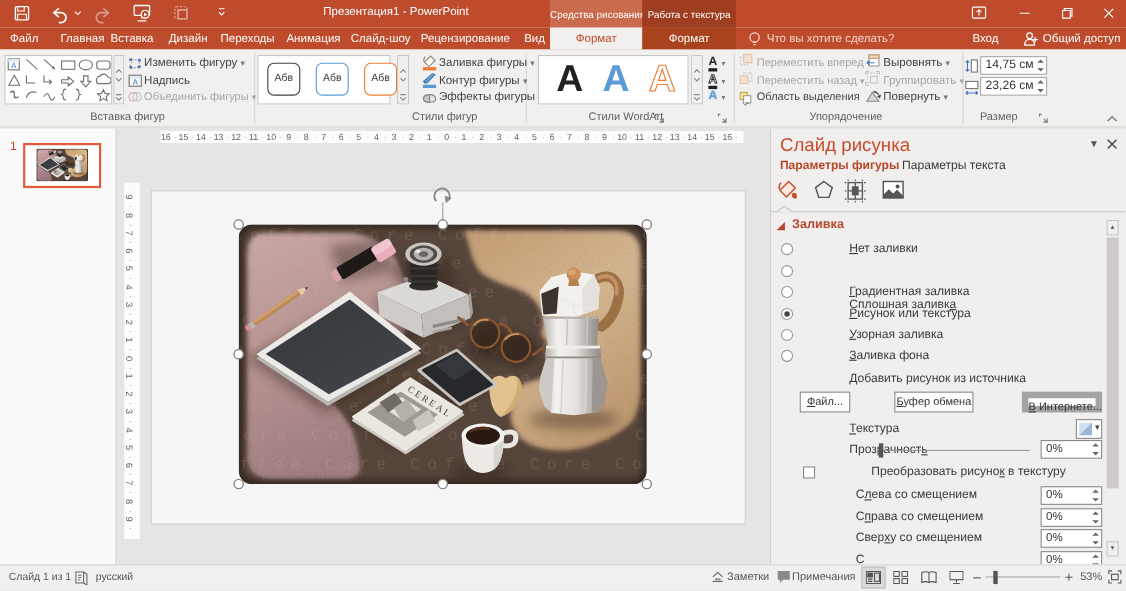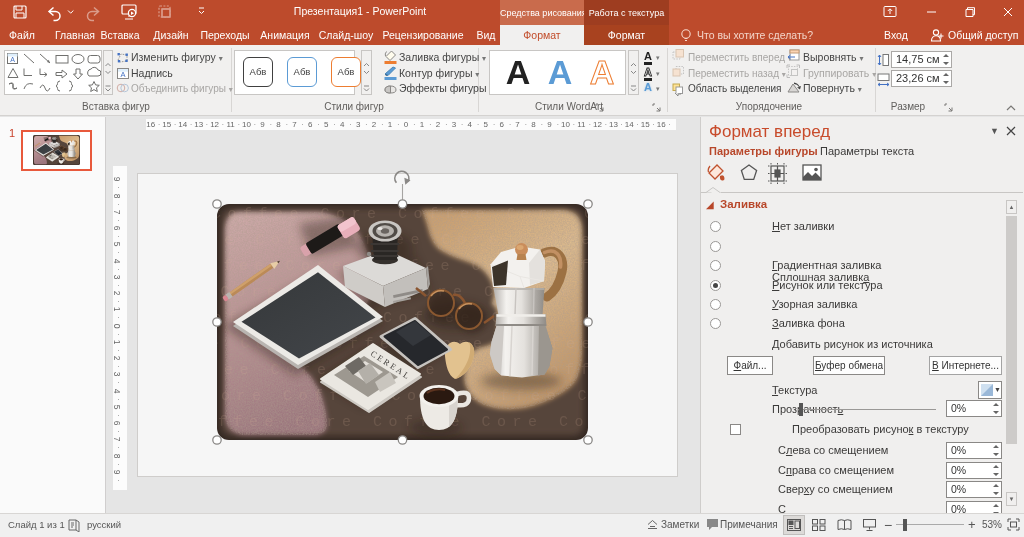--- a/index.html
+++ b/index.html
@@ -89,21 +89,21 @@
       <path d="M11 5.5 v5 M8.5 8 h5"></path>
     </g>
   </svg>
 <div class="abs wtext" style="left:948px;top:25px;font-size:10.5px;line-height:20px;white-space:nowrap;">Общий доступ</div>
 <div id="ribbon" class="abs"></div>
 <div class="abs" style="left:231px;top:48px;width:1px;height:64px;background:#d8d6d4;"></div>
 <div class="abs" style="left:478px;top:48px;width:1px;height:64px;background:#d8d6d4;"></div>
 <div class="abs" style="left:667px;top:48px;width:1px;height:64px;background:#d8d6d4;"></div>
 <div class="abs" style="left:875px;top:48px;width:1px;height:64px;background:#d8d6d4;"></div>
 <div class="abs gl" style="left:36px;top:101px;width:160px;text-align:center;">Вставка фигур</div>
-<div class="abs gl" style="left:274px;top:101px;width:160px;text-align:center;">Стили фигур</div>
+<div class="abs gl" style="left:274px;top:101px;width:160px;text-align:right;">Стили фигур</div>
 <div class="abs gl" style="left:489px;top:101px;width:160px;text-align:center;">Стили WordArt</div>
 <div class="abs gl" style="left:689px;top:101px;width:160px;text-align:center;">Упорядочение</div>
 <div class="abs gl" style="left:828px;top:101px;width:160px;text-align:center;">Размер</div>
 <svg class="abs" style="left:595px;top:103px" width="9" height="9" viewBox="0 0 9 9">
     <path d="M1 3 v-2 h2 M5 5 l3 3 M8 4.5 v3.5 h-3.5" stroke="#7a7876" fill="none" stroke-width="1"></path>
   </svg>
 <svg class="abs" style="left:652px;top:103px" width="9" height="9" viewBox="0 0 9 9">
     <path d="M1 3 v-2 h2 M5 5 l3 3 M8 4.5 v3.5 h-3.5" stroke="#7a7876" fill="none" stroke-width="1"></path>
   </svg>
 <svg class="abs" style="left:944px;top:103px" width="9" height="9" viewBox="0 0 9 9">
@@ -708,21 +708,21 @@
 <circle cx="265.5" cy="31" r="4.2" fill="#fff" stroke="#8a8886" stroke-width="1.3"></circle>
 <circle cx="451" cy="31" r="4.2" fill="#fff" stroke="#8a8886" stroke-width="1.3"></circle>
 <circle cx="80" cy="149" r="4.2" fill="#fff" stroke="#8a8886" stroke-width="1.3"></circle>
 <circle cx="451" cy="149" r="4.2" fill="#fff" stroke="#8a8886" stroke-width="1.3"></circle>
 <circle cx="80" cy="267" r="4.2" fill="#fff" stroke="#8a8886" stroke-width="1.3"></circle>
 <circle cx="265.5" cy="267" r="4.2" fill="#fff" stroke="#8a8886" stroke-width="1.3"></circle>
 <circle cx="451" cy="267" r="4.2" fill="#fff" stroke="#8a8886" stroke-width="1.3"></circle>
 </g>
   </svg>
 <div id="panel" class="abs"></div>
-<div class="abs" style="left:709px;top:122px;font-size:17px;color:#c84b2b;">Формат вперед</div>
+<div class="abs" style="left:709px;top:122px;font-size:17px;color:#c84b2b;">Слайд рисунка</div>
 <div class="abs" style="left:990px;top:126px;font-size:9px;color:#555;">▼</div>
 <svg class="abs" style="left:1006px;top:126px" width="10" height="10" viewBox="0 0 10 10">
     <path d="M1 1 l8 8 M9 1 l-8 8" stroke="#444" stroke-width="1.2"></path>
   </svg>
 <div class="abs" style="left:709px;top:145px;font-size:11px;font-weight:bold;color:#b8472a;white-space:nowrap;">Параметры фигуры</div>
 <div class="abs" style="left:820px;top:145px;font-size:11px;color:#3b3a39;white-space:nowrap;">Параметры текста</div>
 <svg class="abs" style="left:707px;top:163px" width="120" height="24" viewBox="0 0 120 24">
 <g fill="none">
 <path d="M2 10 l8 -8 l6 6 l-8 8 z" fill="#fde8dc" stroke="#c0522e" stroke-width="1.3"></path>
       <path d="M3 3 q-2.5 3 -1.5 6" stroke="#c0522e" stroke-width="1.3"></path>
@@ -758,21 +758,21 @@
     <span style="position:absolute;left:2px;top:2px;width:5px;height:5px;border-radius:50%;background:#444;"></span>
   </span>
 <div class="abs rblabel" style="left:728px;top:279px;"><u>Р</u>исунок или текстура</div>
 <span class="abs" style="left:710px;top:299px;width:11px;height:11px;border-radius:50%;border:1px solid #9a9896;background:#fff;"></span>
 <div class="abs rblabel" style="left:728px;top:298px;"><u>У</u>зорная заливка</div>
 <span class="abs" style="left:710px;top:318px;width:11px;height:11px;border-radius:50%;border:1px solid #9a9896;background:#fff;"></span>
 <div class="abs rblabel" style="left:728px;top:317px;"><u>З</u>аливка фона</div>
 <div class="abs rblabel" style="left:728px;top:338px;">Добавить рисунок из источника</div>
 <div class="abs" style="left:727px;top:356px;width:46px;height:19px;background:#fdfdfd;border:1px solid #8a8886;font-size:10px;color:#333;text-align:center;line-height:17px;white-space:nowrap;"><u>Ф</u>айл...</div>
 <div class="abs" style="left:813px;top:356px;width:72px;height:19px;background:#fdfdfd;border:1px solid #8a8886;font-size:10px;color:#333;text-align:center;line-height:17px;white-space:nowrap;"><u>Б</u>уфер обмена</div>
-<div class="abs" style="left:929px;top:356px;width:73px;height:19px;background:#fdfdfd;border:1px solid #a3a3a3;font-size:10px;color:#333;text-align:center;line-height:17px;white-space:nowrap;"><u>В</u> Интернете...</div>
+<div class="abs" style="left:929px;top:356px;width:73px;height:19px;background:#fdfdfd;border:6px solid #a3a3a3;font-size:10px;color:#333;text-align:center;line-height:17px;white-space:nowrap;"><u>В</u> Интернете...</div>
 <div class="abs rblabel" style="left:728px;top:384px;"><u>Т</u>екстура</div>
 <div class="abs" style="left:978px;top:381px;width:24px;height:18px;background:#fff;border:1px solid #8a8886;"></div>
 <svg class="abs" style="left:981px;top:384px" width="12" height="12" viewBox="0 0 12 12">
     <rect x="0" y="0" width="12" height="12" fill="#cfe0f0"></rect>
     <path d="M0 12 L12 0 L12 12 z" fill="#9ab8d8"></path>
   </svg>
 <div class="abs" style="left:994px;top:386px;font-size:7px;color:#444;">▼</div>
 <div class="abs rblabel" style="left:728px;top:403px;">Прозрачност<u>ь</u></div>
 <div class="abs" style="left:798px;top:409px;width:138px;height:1px;background:#9a9896;"></div>
 <div class="abs" style="left:799px;top:403px;width:4px;height:13px;background:#555;"></div>

